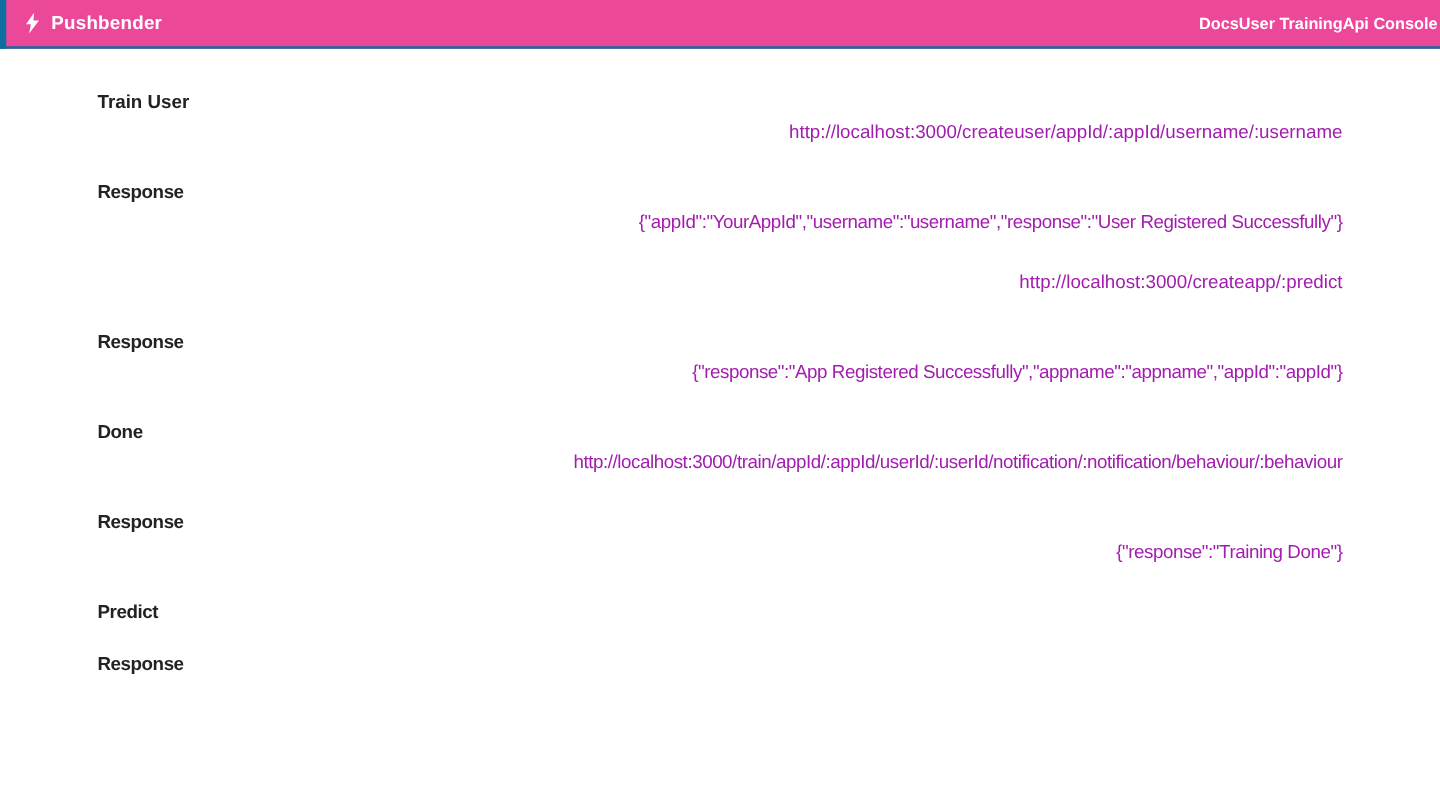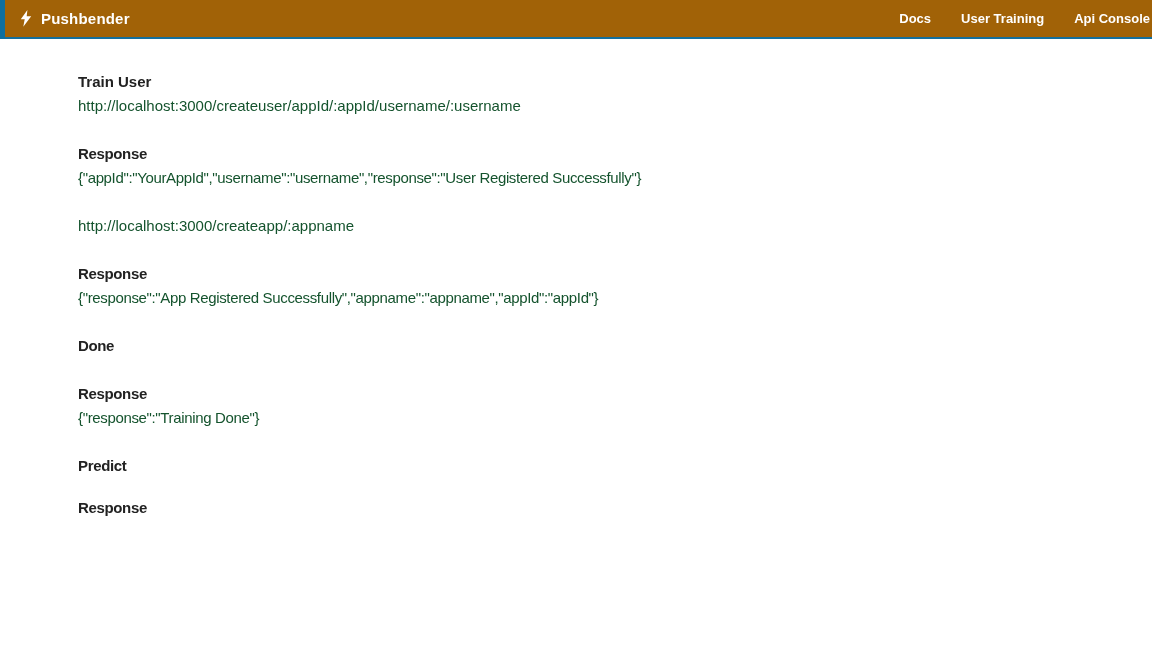--- a/index.html
+++ b/index.html
@@ -1,52 +1,52 @@
 <!DOCTYPE html>
 <html><head>
 <meta charset="utf-8">
 <style>
   * { margin:0; padding:0; box-sizing:border-box; }
   html,body { width:1152px; height:646px; overflow:hidden; background:#ffffff;
               font-family:"Liberation Sans", sans-serif; }
 
   
   .navbar {
-    position:relative; height:39px; background:#a16207;
+    position:relative; height:39px; background:#ec4899;
     border-bottom:2px solid #136f9e;
     display:flex; align-items:center; justify-content:space-between;
   }
   .navbar::before {
     content:""; position:absolute; left:0; top:0; bottom:-2px; width:5px;
     background:#0d6fa0;
   }
   .brand {
     display:flex; align-items:center; gap:9px; padding-left:20px;
     color:#ffffff; font-size:15px; font-weight:700; cursor:pointer;
     text-decoration:none; letter-spacing:0.2px;
   }
   .bolt { display:inline-flex; align-items:center; }
-  .nav-links { display:flex; gap:30px; padding-right:2px; }
+  .nav-links { display:flex; padding-right:2px; }
   .nav-link {
     color:#ffffff; font-size:13px; font-weight:700; cursor:pointer;
     text-decoration:none; white-space:nowrap;
   }
 
   
   main { padding:31px 78px 0 78px; }
   h1 {
     font-size:40px; line-height:48px; font-weight:400; color:#2b2b2b;
     letter-spacing:-0.3px; margin:0 0 22px 0;
   }
   .section { margin-bottom:24px; }
   .section h2 {
     font-size:15px; line-height:24px; font-weight:700; color:#222222; margin:0;
   }
   .section .body {
-    font-size:15px; line-height:24px; color:#14532d;
+    font-size:15px; line-height:24px; color:#a21caf;text-align:right;
   }
   .section.narrow h2,
   .section.narrow .body { letter-spacing:-0.35px; }
   .section.peek { margin-top:-6px; }
 </style>
 </head>
 <body>
 
 <nav class="navbar">
   <a class="brand">
@@ -70,30 +70,31 @@
     <h2>Train User</h2>
     <div class="body">http://localhost:3000/createuser/appId/:appId/username/:username</div>
   </div>
 
   <div class="section narrow">
     <h2>Response</h2>
     <div class="body">{"appId":"YourAppId","username":"username","response":"User Registered Successfully"}</div>
   </div>
 
   <div class="section">
-    <div class="body">http://localhost:3000/createapp/:appname</div>
+    <div class="body">http://localhost:3000/createapp/:predict</div>
   </div>
 
   <div class="section narrow">
     <h2>Response</h2>
     <div class="body">{"response":"App Registered Successfully","appname":"appname","appId":"appId"}</div>
   </div>
 
   <div class="section narrow">
     <h2>Done</h2>
+    <div class="body">http://localhost:3000/train/appId/:appId/userId/:userId/notification/:notification/behaviour/:behaviour</div>
   </div>
 
   <div class="section narrow">
     <h2>Response</h2>
     <div class="body">{"response":"Training Done"}</div>
   </div>
 
   <div class="section narrow">
     <h2>Predict</h2>
   </div>

